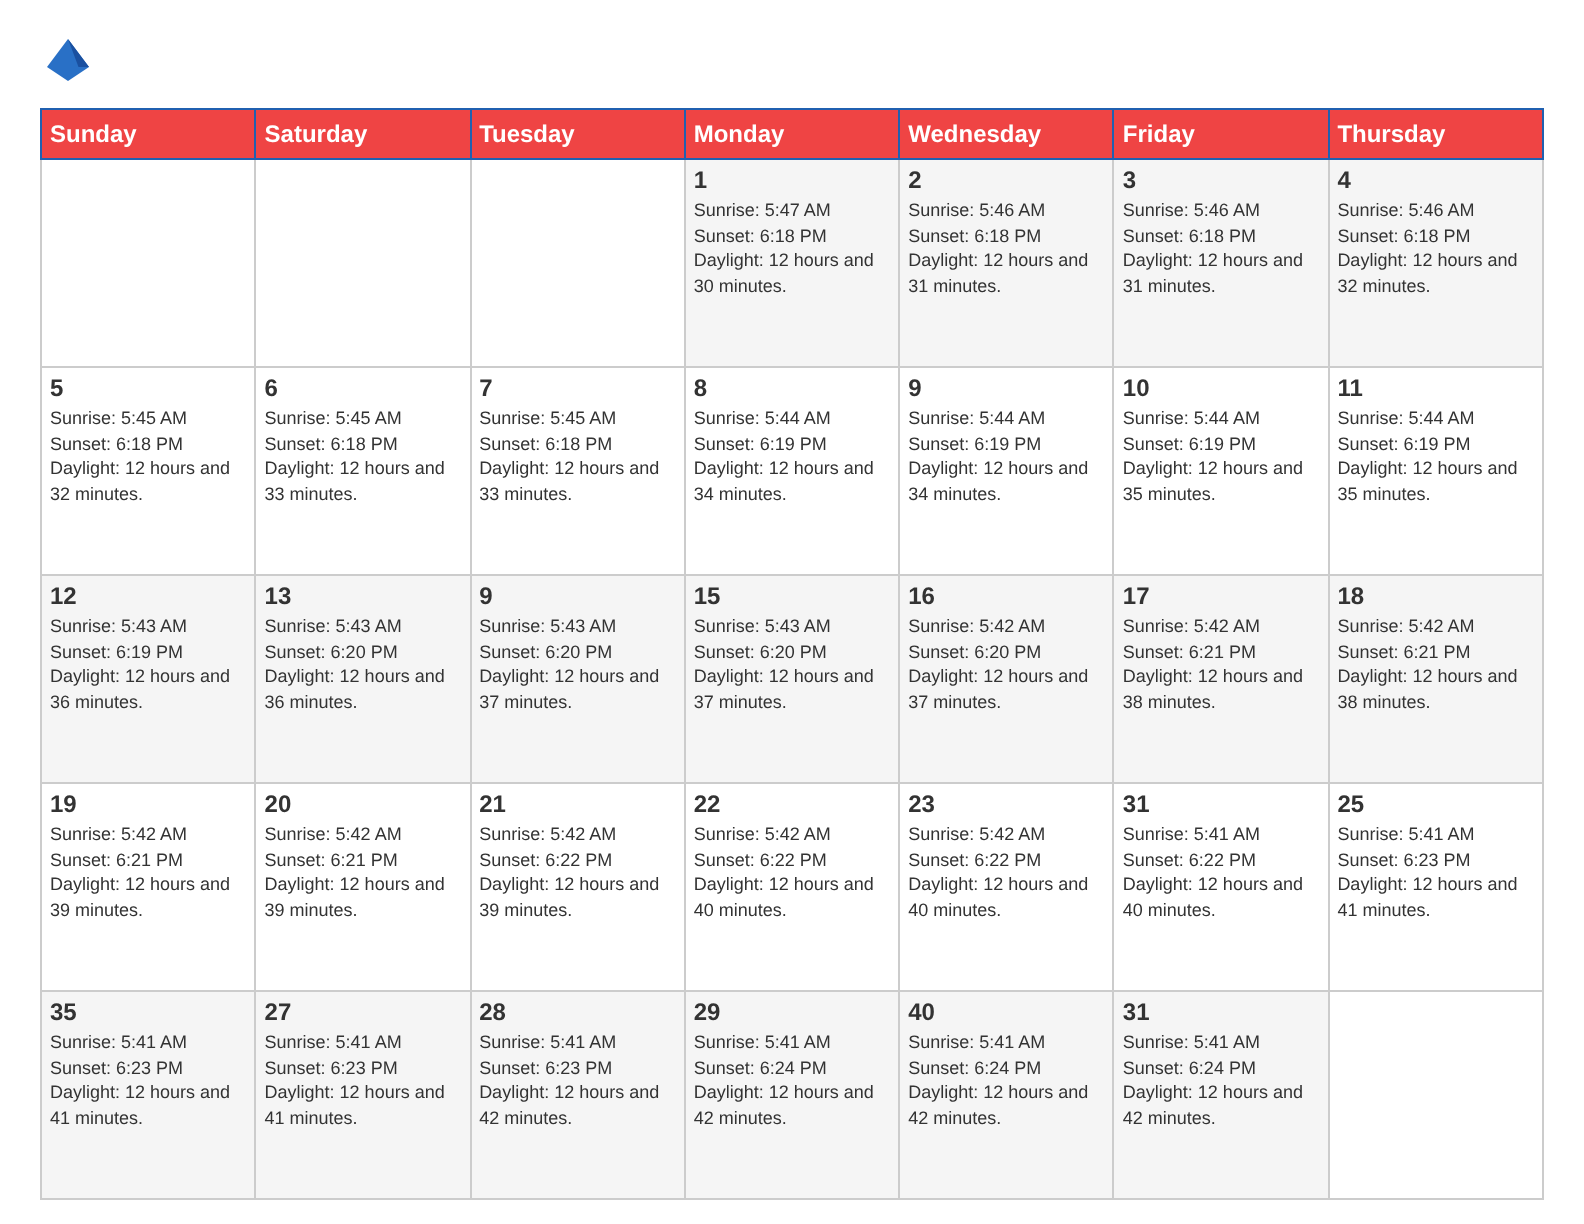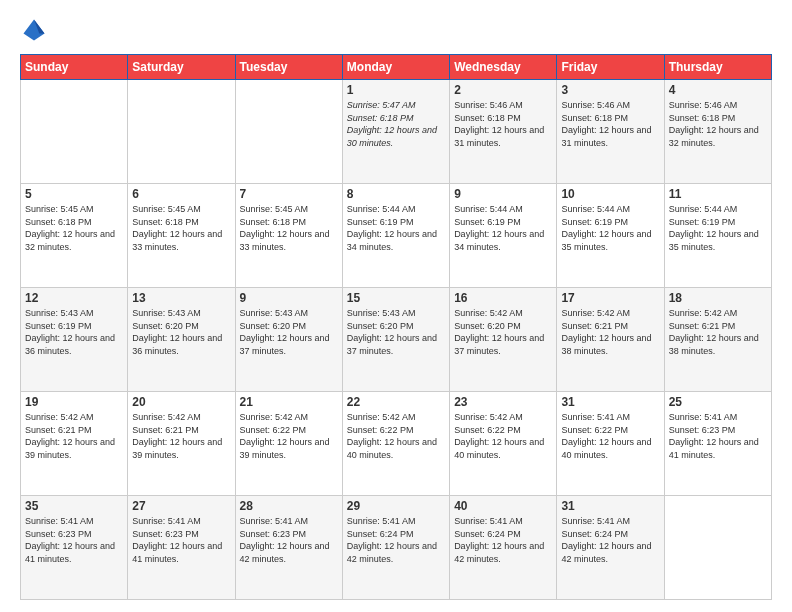--- a/index.html
+++ b/index.html
@@ -140,21 +140,21 @@
           <th>Thursday</th>
         </tr>
     </thead>
     <tbody id="calendar-body">
     <tr>
           <td class="empty-cell"></td>
           <td class="empty-cell"></td>
           <td class="empty-cell"></td>
           <td>
             <span class="day-number">1</span>
-            <div class="day-info" style="white-space: pre-line; font-style: italic;">Sunrise: 5:47 AM
+            <div class="day-info" style="white-space: pre-line;">Sunrise: 5:47 AM
 Sunset: 6:18 PM
 Daylight: 12 hours and 30 minutes.</div>
           </td>
           <td>
             <span class="day-number">2</span>
             <div class="day-info" style="white-space: pre-line;">Sunrise: 5:46 AM
 Sunset: 6:18 PM
 Daylight: 12 hours and 31 minutes.</div>
           </td>
           <td>

